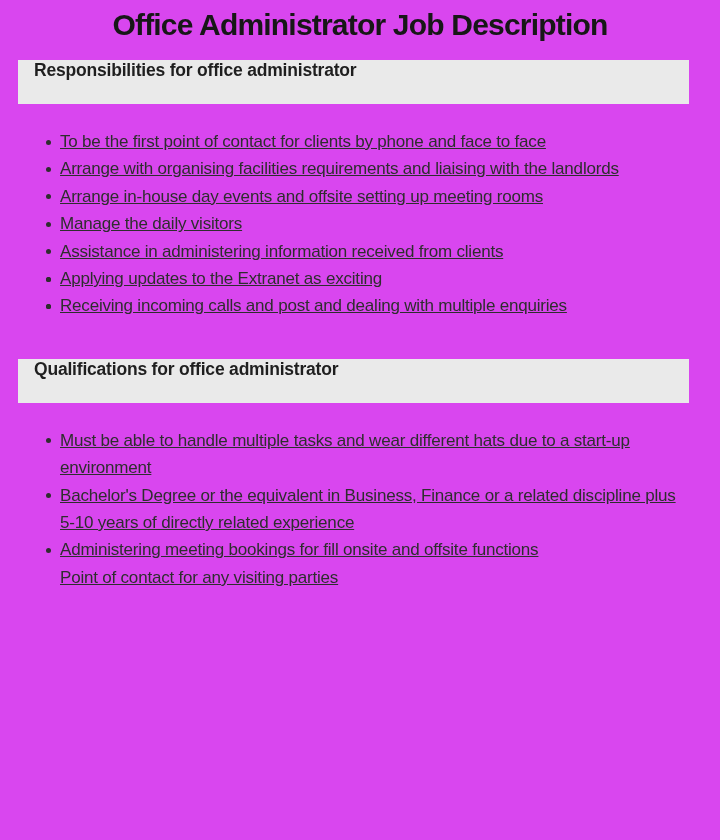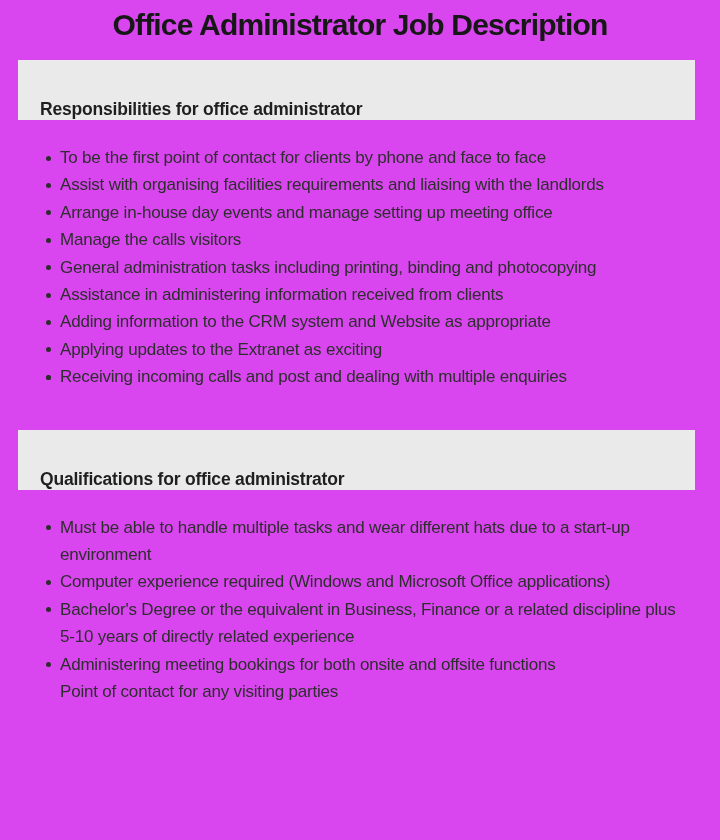--- a/index.html
+++ b/index.html
@@ -25,36 +25,37 @@
   .intro {
     margin: 16px 20px 0 20px;
     font-size: 17px;
     letter-spacing: -0.2px;
     line-height: 29px;
     color: #333333;
   }
   .section-header {
     margin: 16px 0 0 18px;
     width: 655px;
-    height: 60px;
+    height: 44px;
     background: #eaeaea;
     display: flex;
-    align-items: flex-end;
-    padding-left: 22px;
+    align-items: flex-start;
+    padding-left: 16px;
   }
   .section-header .heading {
     font-size: 17.5px;
     font-weight: bold;
     letter-spacing: -0.2px;
     color: #1f1f1f;
   }
   ul.bullet-list {
     list-style: none;
     margin: 24px 0 0 0;
     padding: 0;
+    text-decoration: underline;
   }
   ul.bullet-list li {
     position: relative;
     padding-left: 60px;
     max-width: 630px;
     font-size: 17px;
     letter-spacing: -0.2px;
     line-height: 27.4px;
     color: #2e2e2e;
   }
@@ -76,38 +77,36 @@
 
   <h1 class="doc-title">Office Administrator Job Description</h1>
 
 
   <div class="section-header">
     <span class="heading">Responsibilities for office administrator</span>
   </div>
 
   <ul class="bullet-list">
     <li><span class="bullet-dot"></span><span>To be the first point of contact for clients by phone and face to face</span></li>
-    <li><span class="bullet-dot"></span><span>Assist with organising facilities requirements and liaising with the landlords</span></li>
-    <li><span class="bullet-dot"></span><span>Arrange in-house day events and manage setting up meeting office</span></li>
-    <li><span class="bullet-dot"></span><span>Manage the calls visitors</span></li>
-    <li><span class="bullet-dot"></span><span>General administration tasks including printing, binding and photocopying</span></li>
+    <li><span class="bullet-dot"></span><span>Arrange with organising facilities requirements and liaising with the landlords</span></li>
+    <li><span class="bullet-dot"></span><span>Arrange in-house day events and offsite setting up meeting rooms</span></li>
+    <li><span class="bullet-dot"></span><span>Manage the daily visitors</span></li>
     <li><span class="bullet-dot"></span><span>Assistance in administering information received from clients</span></li>
-    <li><span class="bullet-dot"></span><span>Adding information to the CRM system and Website as appropriate</span></li>
+    <li><span class="bullet-dot"></span></li>
     <li><span class="bullet-dot"></span><span>Applying updates to the Extranet as exciting</span></li>
     <li><span class="bullet-dot"></span></li>
     <li><span class="bullet-dot"></span><span>Receiving incoming calls and post and dealing with multiple enquiries</span></li>
   </ul>
 
   <div class="list-gap"></div>
 
   <div class="section-header">
     <span class="heading">Qualifications for office administrator</span>
   </div>
 
   <ul class="bullet-list">
     <li><span class="bullet-dot"></span><span>Must be able to handle multiple tasks and wear different hats due to a start-up environment</span></li>
-    <li><span class="bullet-dot"></span><span>Computer experience required (Windows and Microsoft Office applications)</span></li>
     <li><span class="bullet-dot"></span><span>Bachelor's Degree or the equivalent in Business, Finance or a related discipline plus 5-10 years of directly related experience</span></li>
-    <li><span class="bullet-dot"></span><span>Administering meeting bookings for both onsite and offsite functions</span></li>
+    <li><span class="bullet-dot"></span><span>Administering meeting bookings for fill onsite and offsite functions</span></li>
     <li><span>Point of contact for any visiting parties</span></li>
   </ul>
 
 </div>
 
 </body></html>

